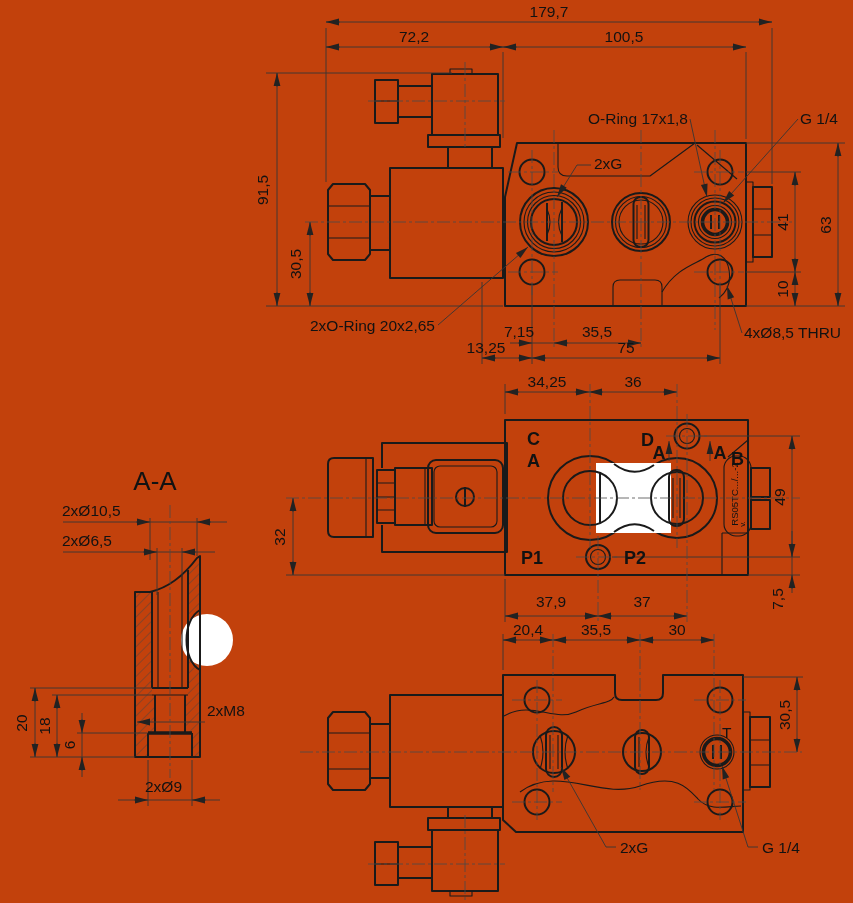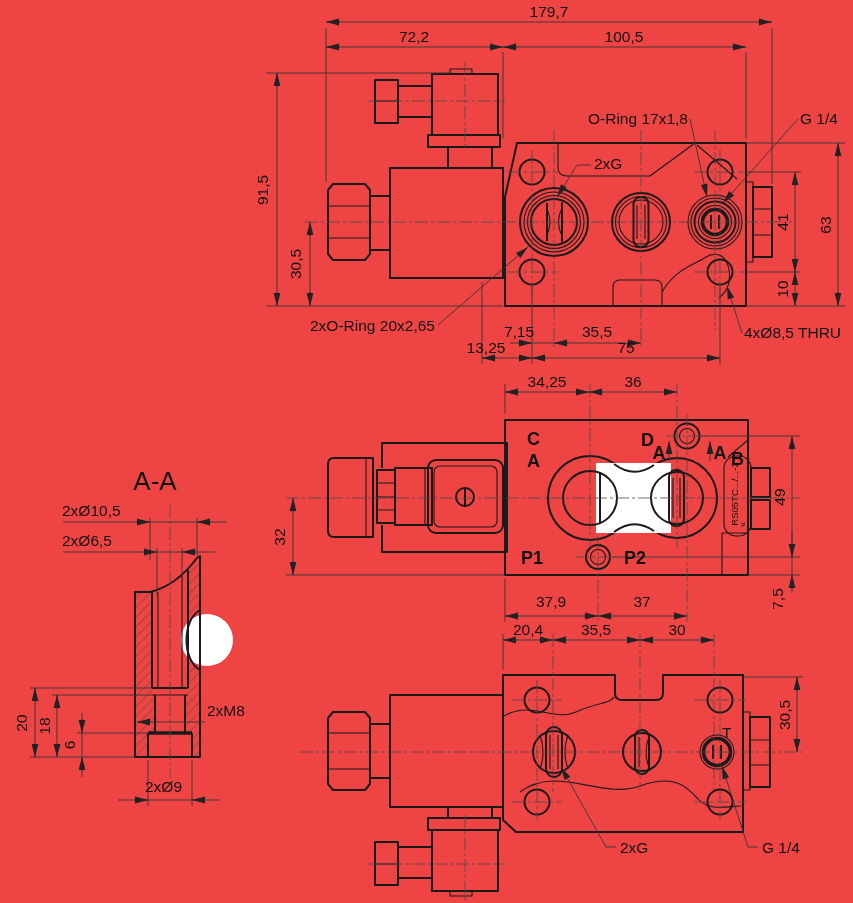--- a/index.html
+++ b/index.html
@@ -1,16 +1,16 @@
 <!DOCTYPE html>
 <html><head>
 <meta charset="utf-8">
 <style>
   html,body{margin:0;padding:0;background:#fff;}
-  #stage{position:relative;width:853px;height:903px;background:#ef4444;overflow:hidden;}
+  #stage{position:relative;width:853px;height:903px;background:#c2410c;overflow:hidden;}
   svg{display:block;}
   text{font-family:"Liberation Sans","DejaVu Sans",sans-serif;fill:#121212;}
   .t{font-size:15.5px;}
   .tb{font-size:18px;font-weight:bold;}
   .tt{font-size:26px;}
   .ts{font-size:9.5px;}
   .tv{font-size:8px;}
   .o1{fill:none;stroke:#1a1a1a;stroke-width:1.1;stroke-linejoin:round;}
   .o2{fill:none;stroke:#1a1a1a;stroke-width:2;stroke-linejoin:round;}
   .o3{fill:none;stroke:#1a1a1a;stroke-width:3.6;}

